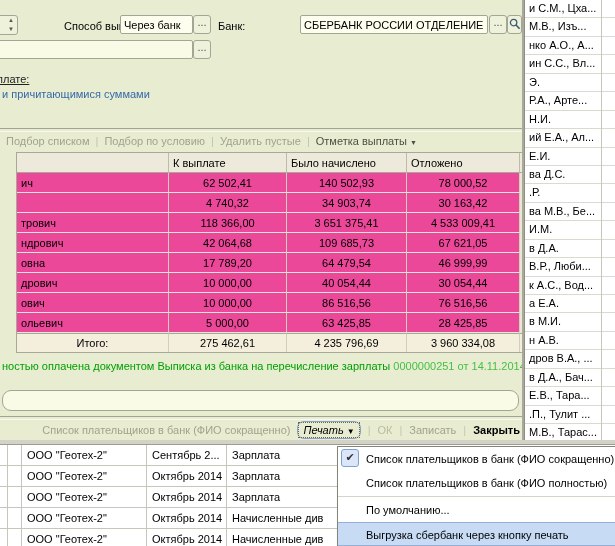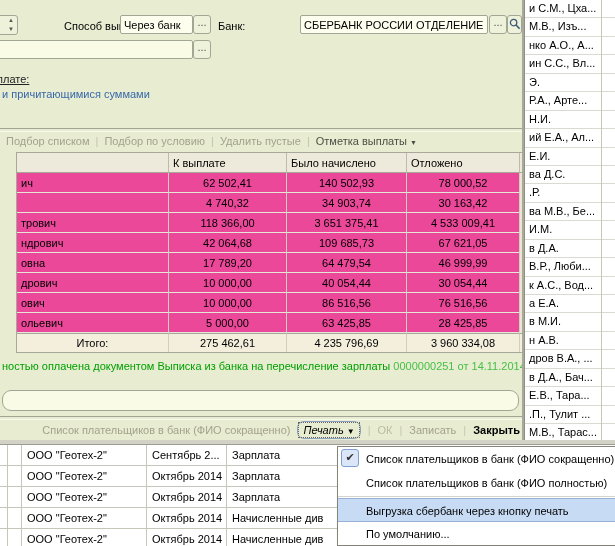--- a/index.html
+++ b/index.html
@@ -291,15 +291,15 @@
     <span class="f-grey">Записать</span>
     <span class="f-sep">|</span>
     <span class="f-close">Закрыть</span>
   </div>
 </div>
 
 <div class="menu" id="printMenu">
     <div class="m-item"><span class="m-check">✔</span><span>Список плательщиков в банк (ФИО сокращенно)</span></div>
     <div class="m-item"><span>Список плательщиков в банк (ФИО полностью)</span></div>
     <div class="m-sep"></div>
+    <div class="m-item"><span>По умолчанию...</span></div>
     <div class="m-item m-hl"><span>Выгрузка сбербанк через кнопку печать</span></div>
-    <div class="m-item"><span>По умолчанию...</span></div>
   </div>
 
 </body></html>

